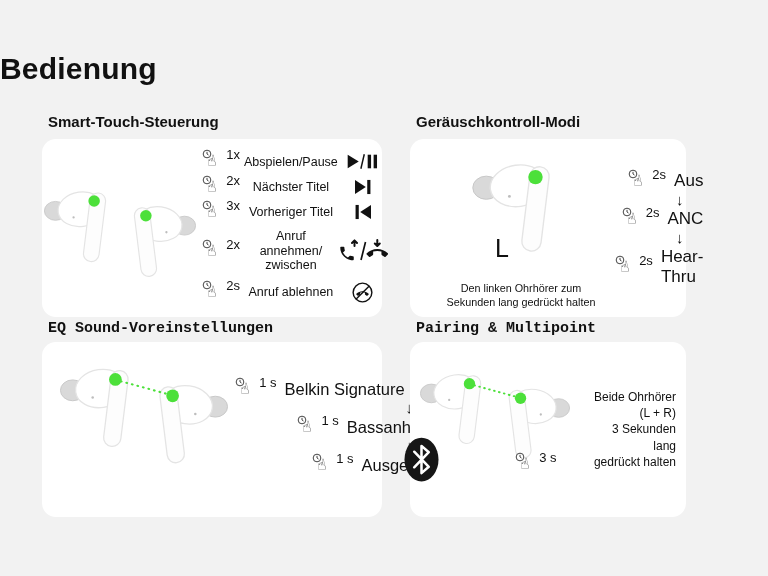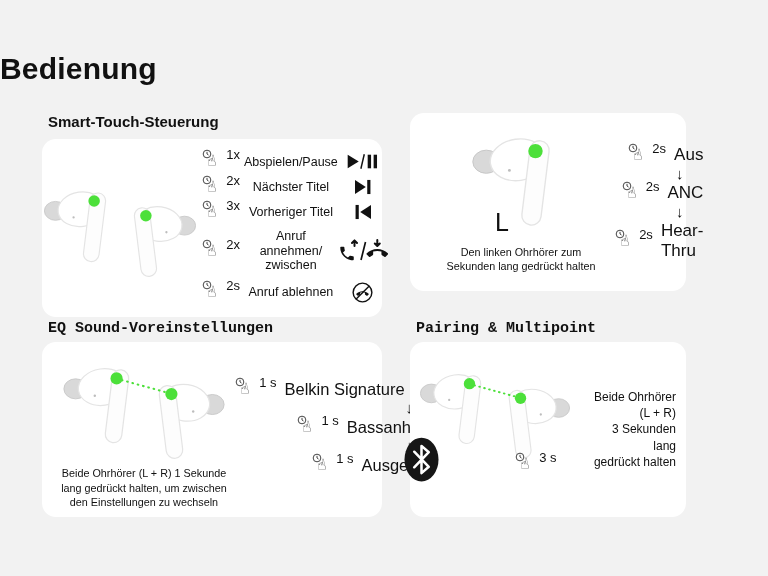--- a/index.html
+++ b/index.html
@@ -46,21 +46,21 @@
   .st-label{flex:1;text-align:center;font-size:12.5px;line-height:1.15;}
   .st-label span{display:block;}
   .st-action{width:50px;display:flex;justify-content:center;align-items:center;flex:none;}
 
   
   .panel.noise{display:flex;padding:10px 6px 8px 12px;}
   .noise-left{width:198px;flex:none;display:flex;flex-direction:column;align-items:center;}
   .noise-bud{position:relative;width:108px;height:108px;margin-top:4px;}
   .noise-bud svg{width:100%;height:100%;}
   .bud-l-label{position:absolute;left:28px;bottom:-2px;font-size:25px;color:#111;}
-  .noise-caption{font-size:10.8px;text-align:center;line-height:1.32;margin-top:10px;}
+  .noise-caption{font-size:10.8px;text-align:center;line-height:1.32;margin-top:20px;}
   .noise-caption span{display:block;}
   .noise-right{flex:1;display:flex;flex-direction:column;justify-content:center;padding-right:10px;}
   .mode-row{display:flex;align-items:center;justify-content:flex-end;gap:8px;font-size:17px;}
   .mode-arrow{text-align:right;padding-right:20px;font-size:15px;line-height:1.2;}
 
   
   .panel.eq{display:flex;padding:8px 8px 8px 6px;}
   .eq-left{width:192px;flex:none;display:flex;flex-direction:column;align-items:center;}
   .eq-left svg.pair{width:168px;margin-top:4px;}
   .eq-caption{font-size:10.8px;text-align:center;line-height:1.32;margin-top:6px;}
@@ -235,20 +235,21 @@
               <line x1="17.8" y1="4.4" x2="4.4" y2="17.8" stroke="#111" stroke-width="1.5"></line>
             </svg>
           </span>
         </div>
 
       </div>
     </div>
   </div>
 
   <div class="section">
+    <h2>Geräuschkontroll-Modi</h2>
     <div class="panel noise">
       <div class="noise-left">
         <div class="noise-bud">
           <svg viewBox="0 0 100 112">
             <ellipse cx="14" cy="36" rx="14" ry="12" fill="#d9d9d9" stroke="#c6c6c6" stroke-width="1"></ellipse>
             <ellipse cx="47" cy="34" rx="29" ry="21.5" transform="rotate(-8 47 34)" fill="#ffffff" stroke="#e4e4e4" stroke-width="1.4"></ellipse>
             <rect x="55" y="14" width="20" height="88" rx="10" transform="rotate(7 65 58)" fill="#fdfdfd" stroke="#e4e4e4" stroke-width="1.4"></rect>
             <circle cx="65" cy="25" r="7.5" fill="#4ce03a"></circle>
             <circle cx="38" cy="45" r="1.5" fill="#bdbdbd"></circle>
           </svg>
@@ -302,25 +303,20 @@
   <div class="section row2">
     <h2>EQ Sound-Voreinstellungen</h2>
     <div class="panel eq">
       <div class="eq-left">
         <svg class="pair" viewBox="0 0 185 122">
           <use href="#bud-pair-shapes"></use>
           <line x1="67" y1="30" x2="118" y2="44" stroke="#4ce03a" stroke-width="2.4" stroke-dasharray="0.8 5.5" stroke-linecap="round"></line>
           <circle cx="61" cy="28" r="7" fill="#4ce03a"></circle>
           <circle cx="124" cy="46" r="7" fill="#4ce03a"></circle>
         </svg>
-        <div class="eq-caption">
-          <span>Beide Ohrhörer (L + R) 1 Sekunde</span>
-          <span>lang gedrückt halten, um zwischen</span>
-          <span>den Einstellungen zu wechseln</span>
-        </div>
       </div>
       <div class="eq-right">
         <div class="preset-row">
           <span class="tap">
             <svg class="clock" viewBox="0 0 12 12">
                 <circle cx="6" cy="6" r="4.6" fill="#fff" stroke="#333" stroke-width="1.1"></circle>
                 <path d="M6 3.4 L6 6 L7.8 7.2" fill="none" stroke="#333" stroke-width="1.1"></path>
               </svg>
             <span class="hand">☝</span>
             <span class="cnt">1 s</span>

